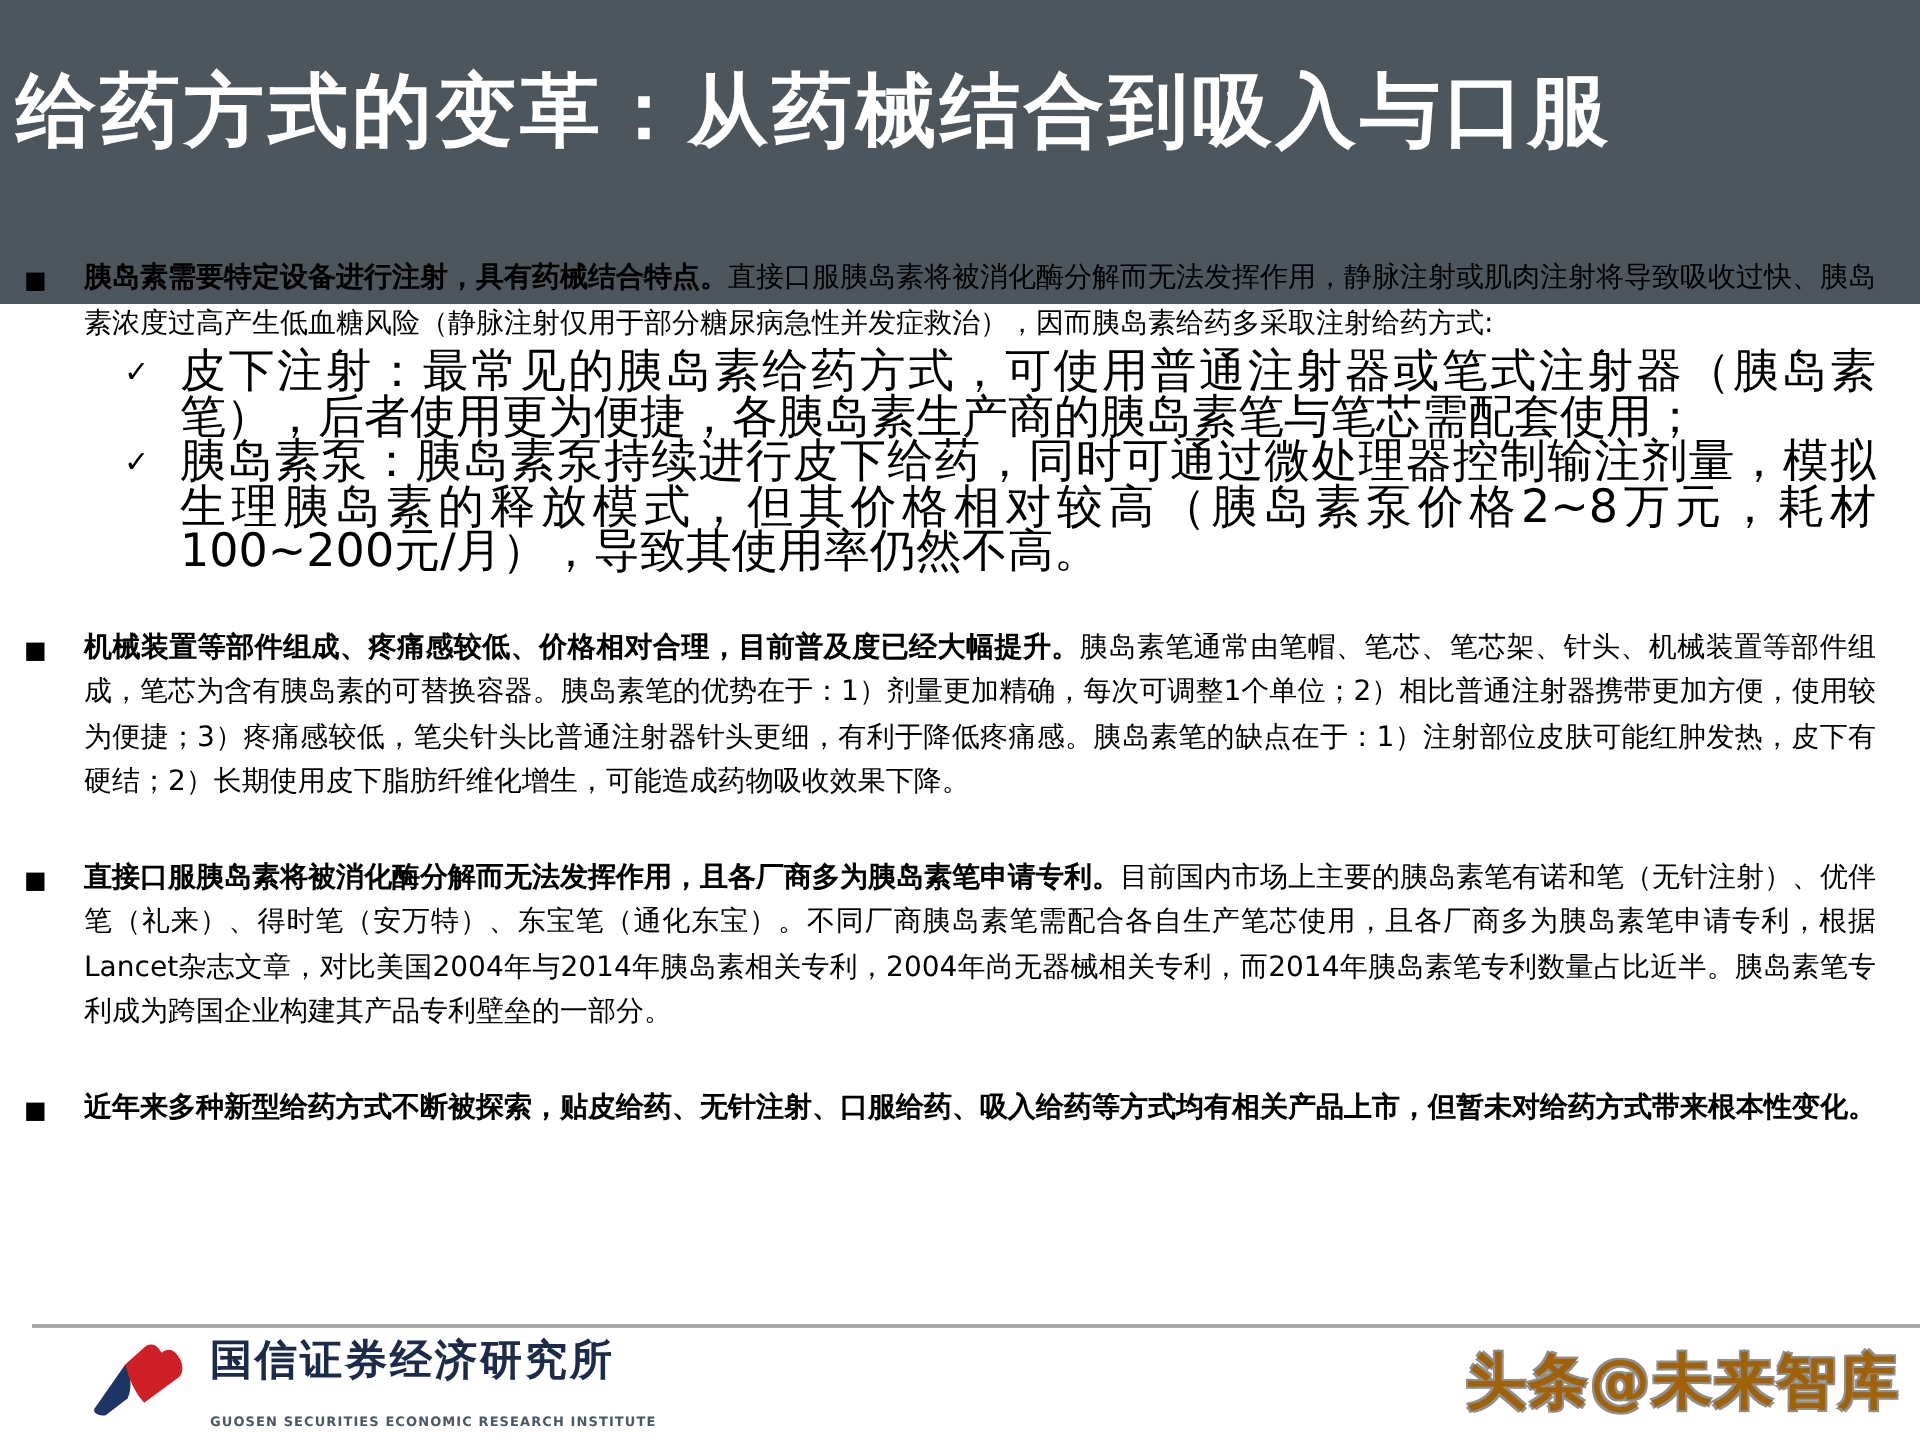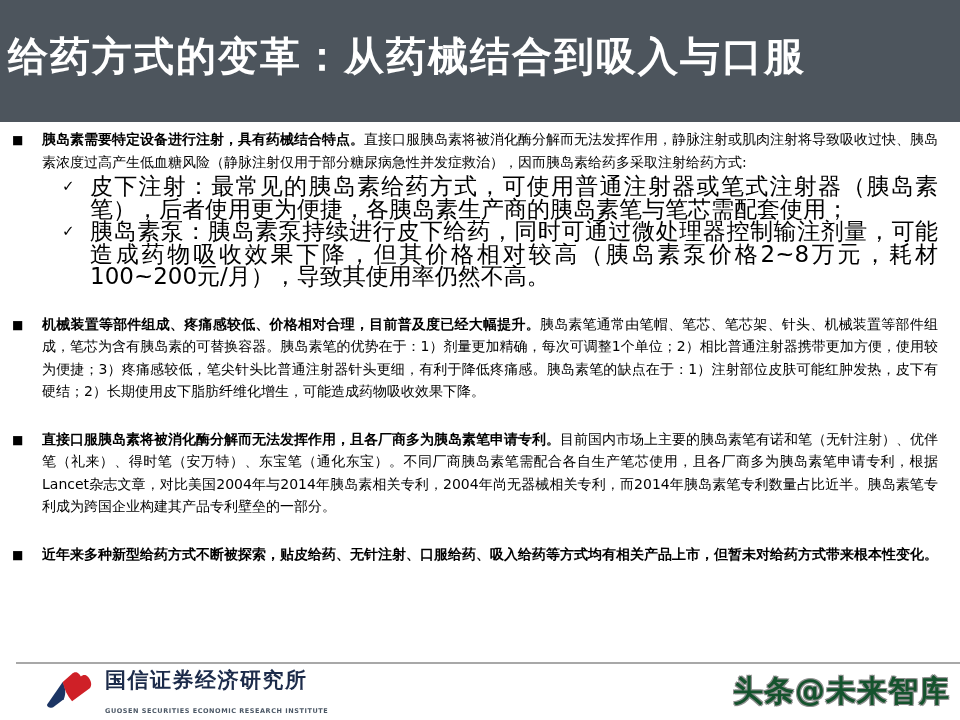--- a/index.html
+++ b/index.html
@@ -6,21 +6,21 @@
   .slide{
     position:relative;
     width:960px;height:720px;
     background:#ffffff;
     overflow:hidden;
     font-family:"DejaVu Sans",sans-serif;
     margin:0 auto;
   }
   
   .header{
-    position:absolute;top:0;left:0;width:960px;height:122px;
+    position:absolute;top:0;left:0;width:960px;height:152px;
     background:#4d555d;
   }
   .header .title{
     margin:0;
     padding:34px 0 0 8px;
     font-size:40px;
     font-weight:bold;
     color:#ffffff;
     letter-spacing:2px;
     line-height:1.1;
@@ -96,21 +96,21 @@
     color:#4c5866;
     letter-spacing:0.55px;
     margin-top:14px;
   }
   .watermark{
     position:absolute;
     right:10px;top:7px;
     font-size:30px;
     font-weight:bold;
     letter-spacing:1px;
-    color:#14532d;
+    color:#a16207;
     text-shadow:
       -1px -1px 0 #8f8f8f,
        1px -1px 0 #8f8f8f,
       -1px  1px 0 #8f8f8f,
        1px  1px 0 #8f8f8f;
   }
 </style>
 </head>
 <body>
 
@@ -126,21 +126,21 @@
       <span class="bullet-marker">■</span>
       <p class="bullet-text"><b>胰岛素需要特定设备进行注射，具有药械结合特点。</b><span>直接口服胰岛素将被消化酶分解而无法发挥作用，静脉注射或肌肉注射将导致吸收过快、胰岛素浓度过高产生低血糖风险（静脉注射仅用于部分糖尿病急性并发症救治），因而胰岛素给药多采取注射给药方式:</span></p>
     </div>
     <div class="sub-list">
       <div class="sub-row">
         <span class="check-marker">✓</span>
         <p class="sub-text">皮下注射：最常见的胰岛素给药方式，可使用普通注射器或笔式注射器（胰岛素笔），后者使用更为便捷，各胰岛素生产商的胰岛素笔与笔芯需配套使用；</p>
       </div>
       <div class="sub-row">
         <span class="check-marker">✓</span>
-        <p class="sub-text">胰岛素泵：胰岛素泵持续进行皮下给药，同时可通过微处理器控制输注剂量，可能造成药物吸收效果下降，但其价格相对较高（胰岛素泵价格2~8万元，耗材100~200元/月），导致其使用率仍然不高。</p>
+        <p class="sub-text">胰岛素泵：胰岛素泵持续进行皮下给药，同时可通过微处理器控制输注剂量，模拟生理胰岛素的释放模式，但其价格相对较高（胰岛素泵价格2~8万元，耗材100~200元/月），导致其使用率仍然不高。</p>
       </div>
     </div>
 
     <div class="bullet-row spaced">
       <span class="bullet-marker">■</span>
       <p class="bullet-text"><b>机械装置等部件组成、疼痛感较低、价格相对合理，目前普及度已经大幅提升。</b><span>胰岛素笔通常由笔帽、笔芯、笔芯架、针头、机械装置等部件组成，笔芯为含有胰岛素的可替换容器。胰岛素笔的优势在于：1）剂量更加精确，每次可调整1个单位；2）相比普通注射器携带更加方便，使用较为便捷；3）疼痛感较低，笔尖针头比普通注射器针头更细，有利于降低疼痛感。胰岛素笔的缺点在于：1）注射部位皮肤可能红肿发热，皮下有硬结；2）长期使用皮下脂肪纤维化增生，可能造成药物吸收效果下降。</span></p>
     </div>
 
     <div class="bullet-row spaced">
       <span class="bullet-marker">■</span>

